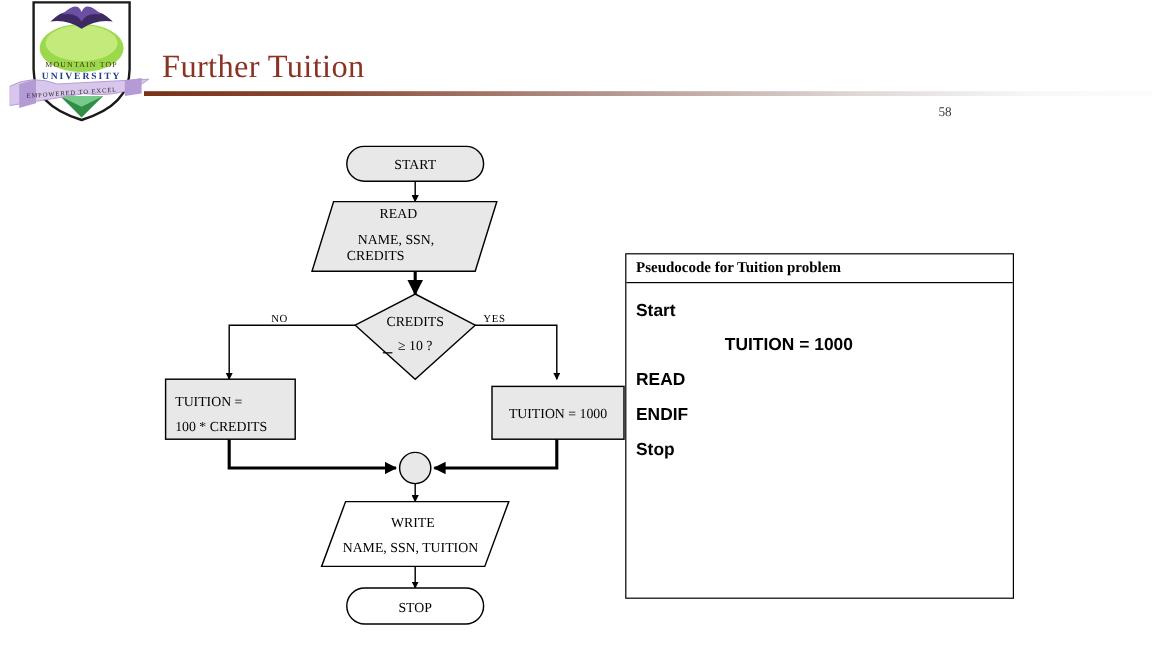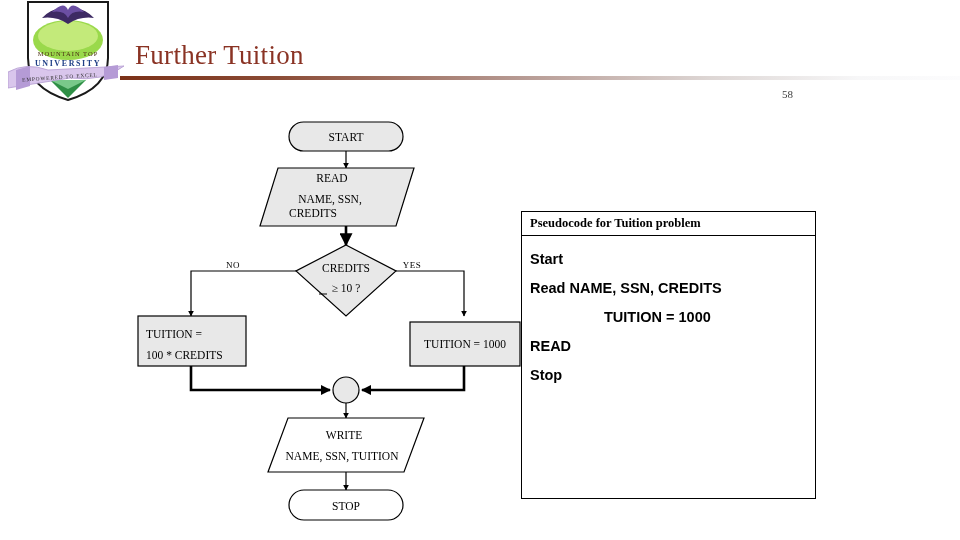--- a/index.html
+++ b/index.html
@@ -79,21 +79,21 @@
   }
   .shape-fill { fill: #e8e8e8; stroke: #000000; stroke-width: 1.2; }
   .shape-plain { fill: #ffffff; stroke: #000000; stroke-width: 1.2; }
   .conn { stroke: #000000; stroke-width: 1.2; fill: none; }
   .conn-thick { stroke: #000000; stroke-width: 2.6; fill: none; }
 
   
   #pseudocode-panel {
     position: absolute;
     left: 521px; top: 211px;
-    width: 295px;
+    width: 324px;
     height: 288px;
     border: 1.5px solid #000000;
     background: #ffffff;
     box-sizing: border-box;
   }
   #pseudocode-header {
     height: 24px;
     border-bottom: 1.5px solid #000000;
     box-sizing: border-box;
     display: flex;
@@ -223,18 +223,18 @@
       <text class="fc-label" x="346" y="410">STOP</text>
     </g>
 
   </svg>
 </div>
 
 <div id="pseudocode-panel">
   <div id="pseudocode-header">Pseudocode for  Tuition problem</div>
   <div id="pseudocode-lines">
       <div class="pc-line">Start</div>
-      <div class="pc-line">Read NAME, SSN, CREDITS</div>
       <div class="pc-line indent">TUITION = 1000</div>
       <div class="pc-line">READ</div>
+      <div class="pc-line">ENDIF</div>
       <div class="pc-line">Stop</div>
     </div>
 </div>
 
 </body></html>

